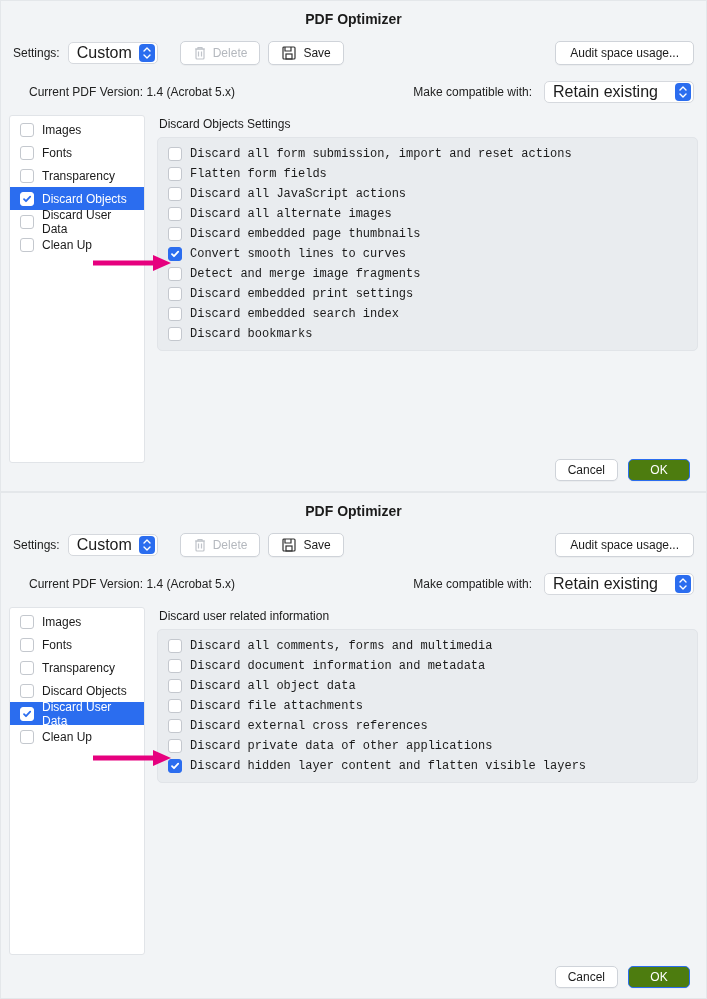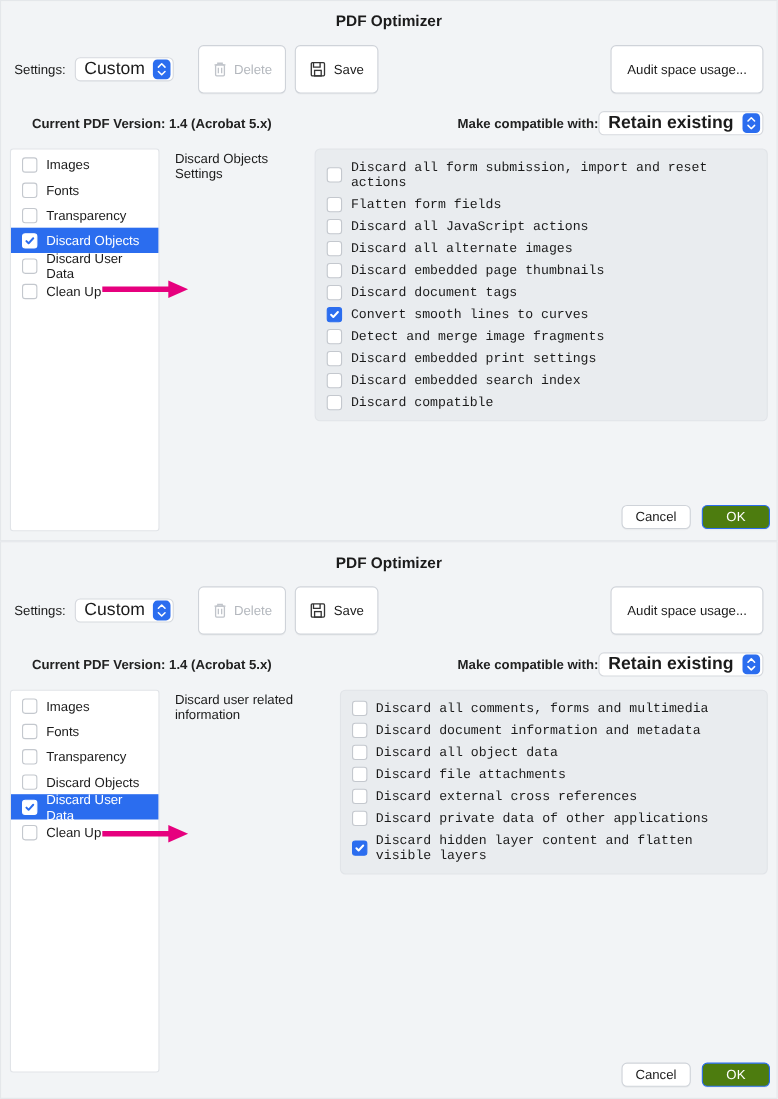--- a/index.html
+++ b/index.html
@@ -49,21 +49,21 @@
     border-radius: 4px;
     display: inline-flex;
     align-items: center; justify-content: center;
   }
   .select .arrows svg { display:block; }
   .btn {
     display: inline-flex;
     align-items: center;
     justify-content: center;
     gap: 6px;
-    height: 44px;
+    height: 24px;
     padding: 0 12px;
     background: #fff;
     border: 1px solid #cfd3d9;
     border-radius: 5px;
     box-shadow: 0 1px 0 rgba(0,0,0,0.03);
     font-size: 12px;
   }
   .btn.disabled { color: #b4b8be; }
   .btn.disabled svg { stroke:#c0c4ca; }
   .btn.primary {
@@ -71,22 +71,22 @@
     border-color: #2b6def;
     color: #fff;
     min-width: 62px;
   }
   .btn.wide { min-width: 130px; padding:0 14px; }
   .spacer { flex: 1; }
   .infoline {
     display: flex;
     align-items: center;
     padding: 6px 12px 12px 28px;
-    font-size: 12px;
-    font-weight: bold;
+    gap: 12px;
+    font-size: 12px;
   }
   .infoline .finelabel { color: #222; }
   .body {
     display: flex;
     padding: 0 8px;
     gap: 12px;
     align-items: flex-start;
   }
   .sidebar {
     width: 136px;
@@ -125,20 +125,21 @@
     background: #2b6def;
     border-color: #2b6def;
   }
   .cb svg { display:block; }
   .srow.selected .cb.checked svg path { stroke:#2b6def; }
   .srow.selected .cb.checked { background:#fff; border-color:#fff; }
 
   .main {
     flex: 1;
     display: flex;
+    flex-direction: column;
   }
   .panel-title {
     font-size: 12px;
     padding: 2px 0 6px 2px;
   }
   .panel {
     background: #e9ecef;
     border: 1px solid #e1e4e8;
     border-radius: 5px;
     padding: 6px 8px;
@@ -147,21 +148,21 @@
   .optrow {
     display: flex;
     align-items: center;
     gap: 8px;
     padding: 3px 2px;
     font-size: 12px;
   }
 
   .footer {
     position: absolute;
-    right: 6px;
+    right: 16px;
     bottom: 10px;
     display: flex;
     gap: 10px;
     justify-content: flex-end;
   }
 
   .arrow-annot {
     position: absolute;
     width: 80px; height: 18px;
     pointer-events: none;
@@ -271,24 +272,20 @@
             </div>
             <div class="optrow">
               <span class="cb"></span>
               <span>Discard all alternate images</span>
             </div>
             <div class="optrow">
               <span class="cb"></span>
               <span>Discard embedded page thumbnails</span>
             </div>
             <div class="optrow">
-              <span class="cb"></span>
-              <span>Discard document tags</span>
-            </div>
-            <div class="optrow">
               <span class="cb checked">
                 <svg width="10" height="10" viewBox="0 0 10 10">
                   <path d="M2 5.2 L4 7.2 L8.2 2.6" stroke="#fff" stroke-width="1.8" fill="none" stroke-linecap="round" stroke-linejoin="round"></path>
                 </svg>
               </span>
               <span>Convert smooth lines to curves</span>
             </div>
             <div class="optrow">
               <span class="cb"></span>
               <span>Detect and merge image fragments</span>
@@ -296,21 +293,21 @@
             <div class="optrow">
               <span class="cb"></span>
               <span>Discard embedded print settings</span>
             </div>
             <div class="optrow">
               <span class="cb"></span>
               <span>Discard embedded search index</span>
             </div>
             <div class="optrow">
               <span class="cb"></span>
-              <span>Discard compatible</span>
+              <span>Discard bookmarks</span>
             </div>
           </div>
         </div>
       </div>
       <div class="footer">
         <div class="btn" style="height: 22px; min-width: 62px;">
           <span>Cancel</span>
         </div>
         <div class="btn primary" style="height: 22px;">
           <span>OK</span>

